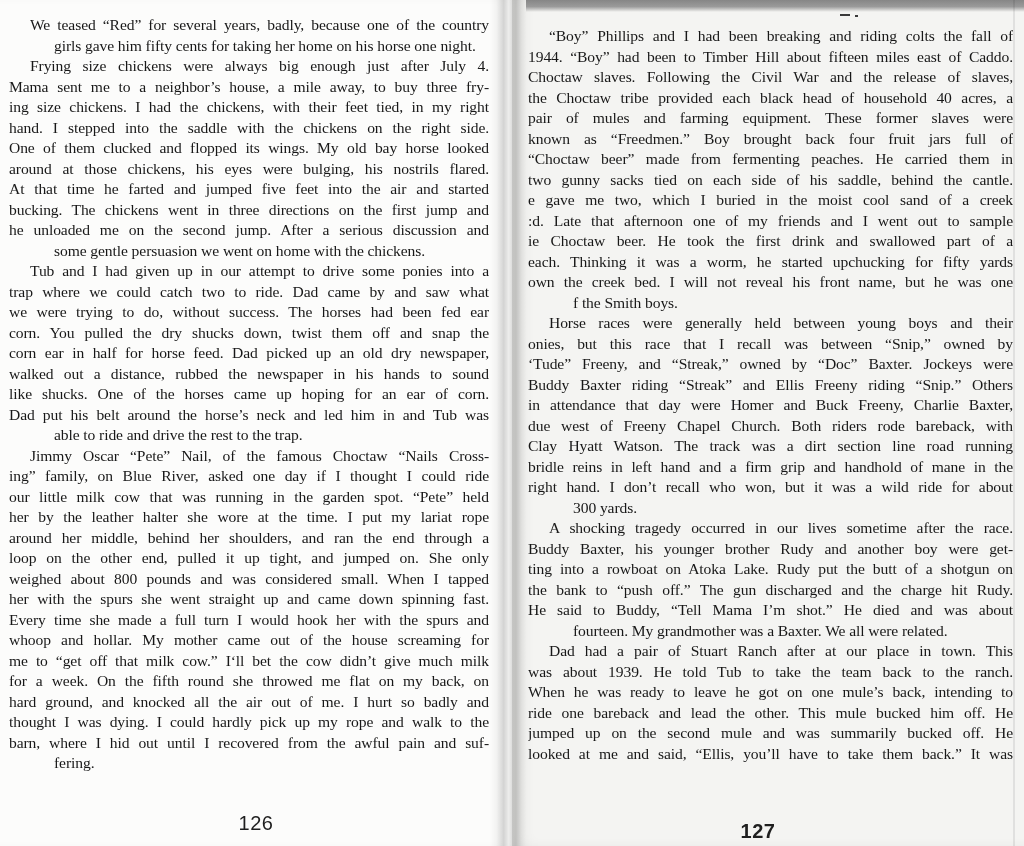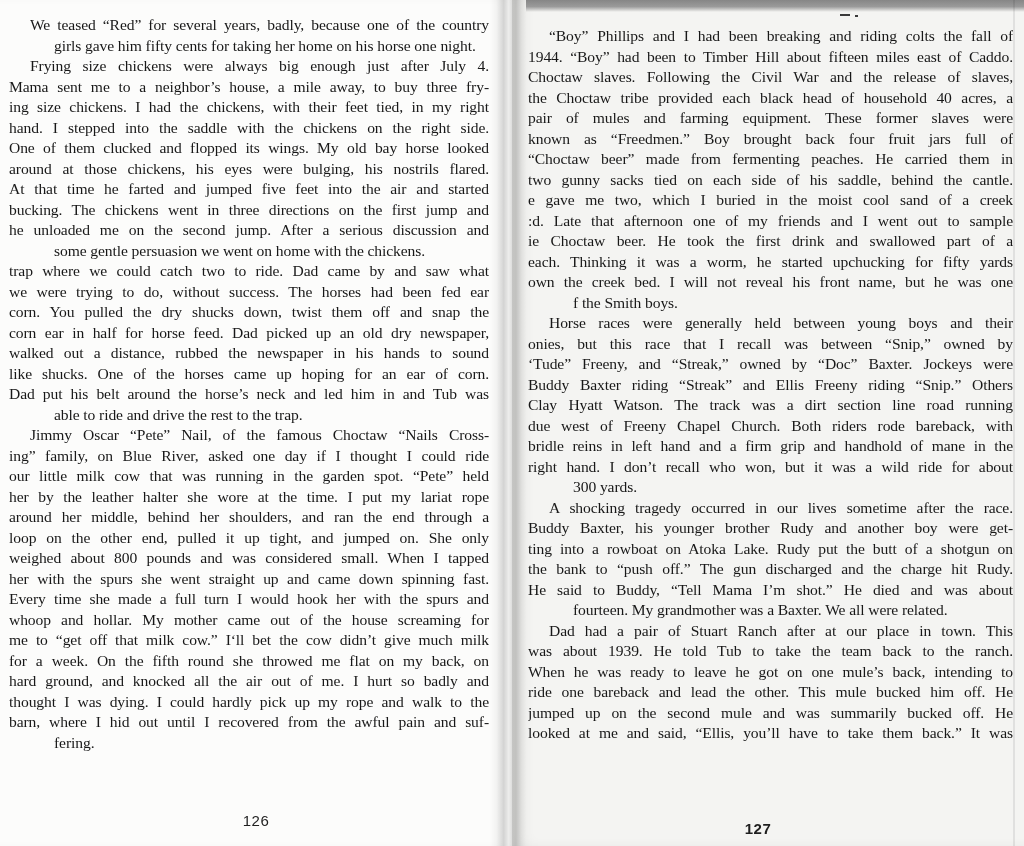--- a/index.html
+++ b/index.html
@@ -51,21 +51,21 @@
     overflow: hidden;
     height: 20.5px;
   }
   .line.first { padding-left: 21px; }
   .line.last { text-align-last: left; margin-left: 45px; }
   .page-number {
     position: absolute;
     width: 100%;
     text-align: center;
     font-family: "Liberation Sans", "DejaVu Sans", sans-serif;
-    font-size: 15px;
+    font-size: 20px;
     letter-spacing: 0.5px;
     color: #1f1f1f;
   }
   .page-left .page-number { top: 812px; }
   .page-right .page-number { top: 820px; transform: translateX(-10px); font-weight: bold; }
   .gutter-shadow {
     position: absolute;
     left: 490px;
     top: 0;
     width: 36px;
@@ -135,20 +135,21 @@
           <div class="line">ing size chickens. I had the chickens, with their feet tied, in my right</div>
           <div class="line">hand. I stepped into the saddle with the chickens on the right side.</div>
           <div class="line">One of them clucked and flopped its wings. My old bay horse looked</div>
           <div class="line">around at those chickens, his eyes were bulging, his nostrils flared.</div>
           <div class="line">At that time he farted and jumped five feet into the air and started</div>
           <div class="line">bucking. The chickens went in three directions on the first jump and</div>
           <div class="line">he unloaded me on the second jump. After a serious discussion and</div>
           <div class="line last">some gentle persuasion we went on home with the chickens.</div>
         </div>
         <div class="paragraph">
+          <div class="line first">Tub and I had given up in our attempt to drive some ponies into a</div>
           <div class="line">trap where we could catch two to ride. Dad came by and saw what</div>
           <div class="line">we were trying to do, without success. The horses had been fed ear</div>
           <div class="line">corn. You pulled the dry shucks down, twist them off and snap the</div>
           <div class="line">corn ear in half for horse feed. Dad picked up an old dry newspaper,</div>
           <div class="line">walked out a distance, rubbed the newspaper in his hands to sound</div>
           <div class="line">like shucks. One of the horses came up hoping for an ear of corn.</div>
           <div class="line">Dad put his belt around the horse’s neck and led him in and Tub was</div>
           <div class="line last">able to ride and drive the rest to the trap.</div>
         </div>
         <div class="paragraph">
@@ -193,22 +194,23 @@
           <div class="line">ie Choctaw beer. He took the first drink and swallowed part of a</div>
           <div class="line">each. Thinking it was a worm, he started upchucking for fifty yards</div>
           <div class="line">own the creek bed. I will not reveal his front name, but he was one</div>
           <div class="line last">f the Smith boys.</div>
         </div>
         <div class="paragraph">
           <div class="line first">Horse races were generally held between young boys and their</div>
           <div class="line">onies, but this race that I recall was between “Snip,” owned by</div>
           <div class="line">‘Tude” Freeny, and “Streak,” owned by “Doc” Baxter. Jockeys were</div>
           <div class="line">Buddy Baxter riding “Streak” and Ellis Freeny riding “Snip.” Others</div>
+          <div class="line">in attendance that day were Homer and Buck Freeny, Charlie Baxter,</div>
+          <div class="line">due west of Freeny Chapel Church. Both riders rode bareback, with</div>
           <div class="line">Clay Hyatt Watson. The track was a dirt section line road running</div>
-          <div class="line">due west of Freeny Chapel Church. Both riders rode bareback, with</div>
           <div class="line">bridle reins in left hand and a firm grip and handhold of mane in the</div>
           <div class="line">right hand. I don’t recall who won, but it was a wild ride for about</div>
           <div class="line last">300 yards.</div>
         </div>
         <div class="paragraph">
           <div class="line first">A shocking tragedy occurred in our lives sometime after the race.</div>
           <div class="line">Buddy Baxter, his younger brother Rudy and another boy were get-</div>
           <div class="line">ting into a rowboat on Atoka Lake. Rudy put the butt of a shotgun on</div>
           <div class="line">the bank to “push off.” The gun discharged and the charge hit Rudy.</div>
           <div class="line">He said to Buddy, “Tell Mama I’m shot.” He died and was about</div>

